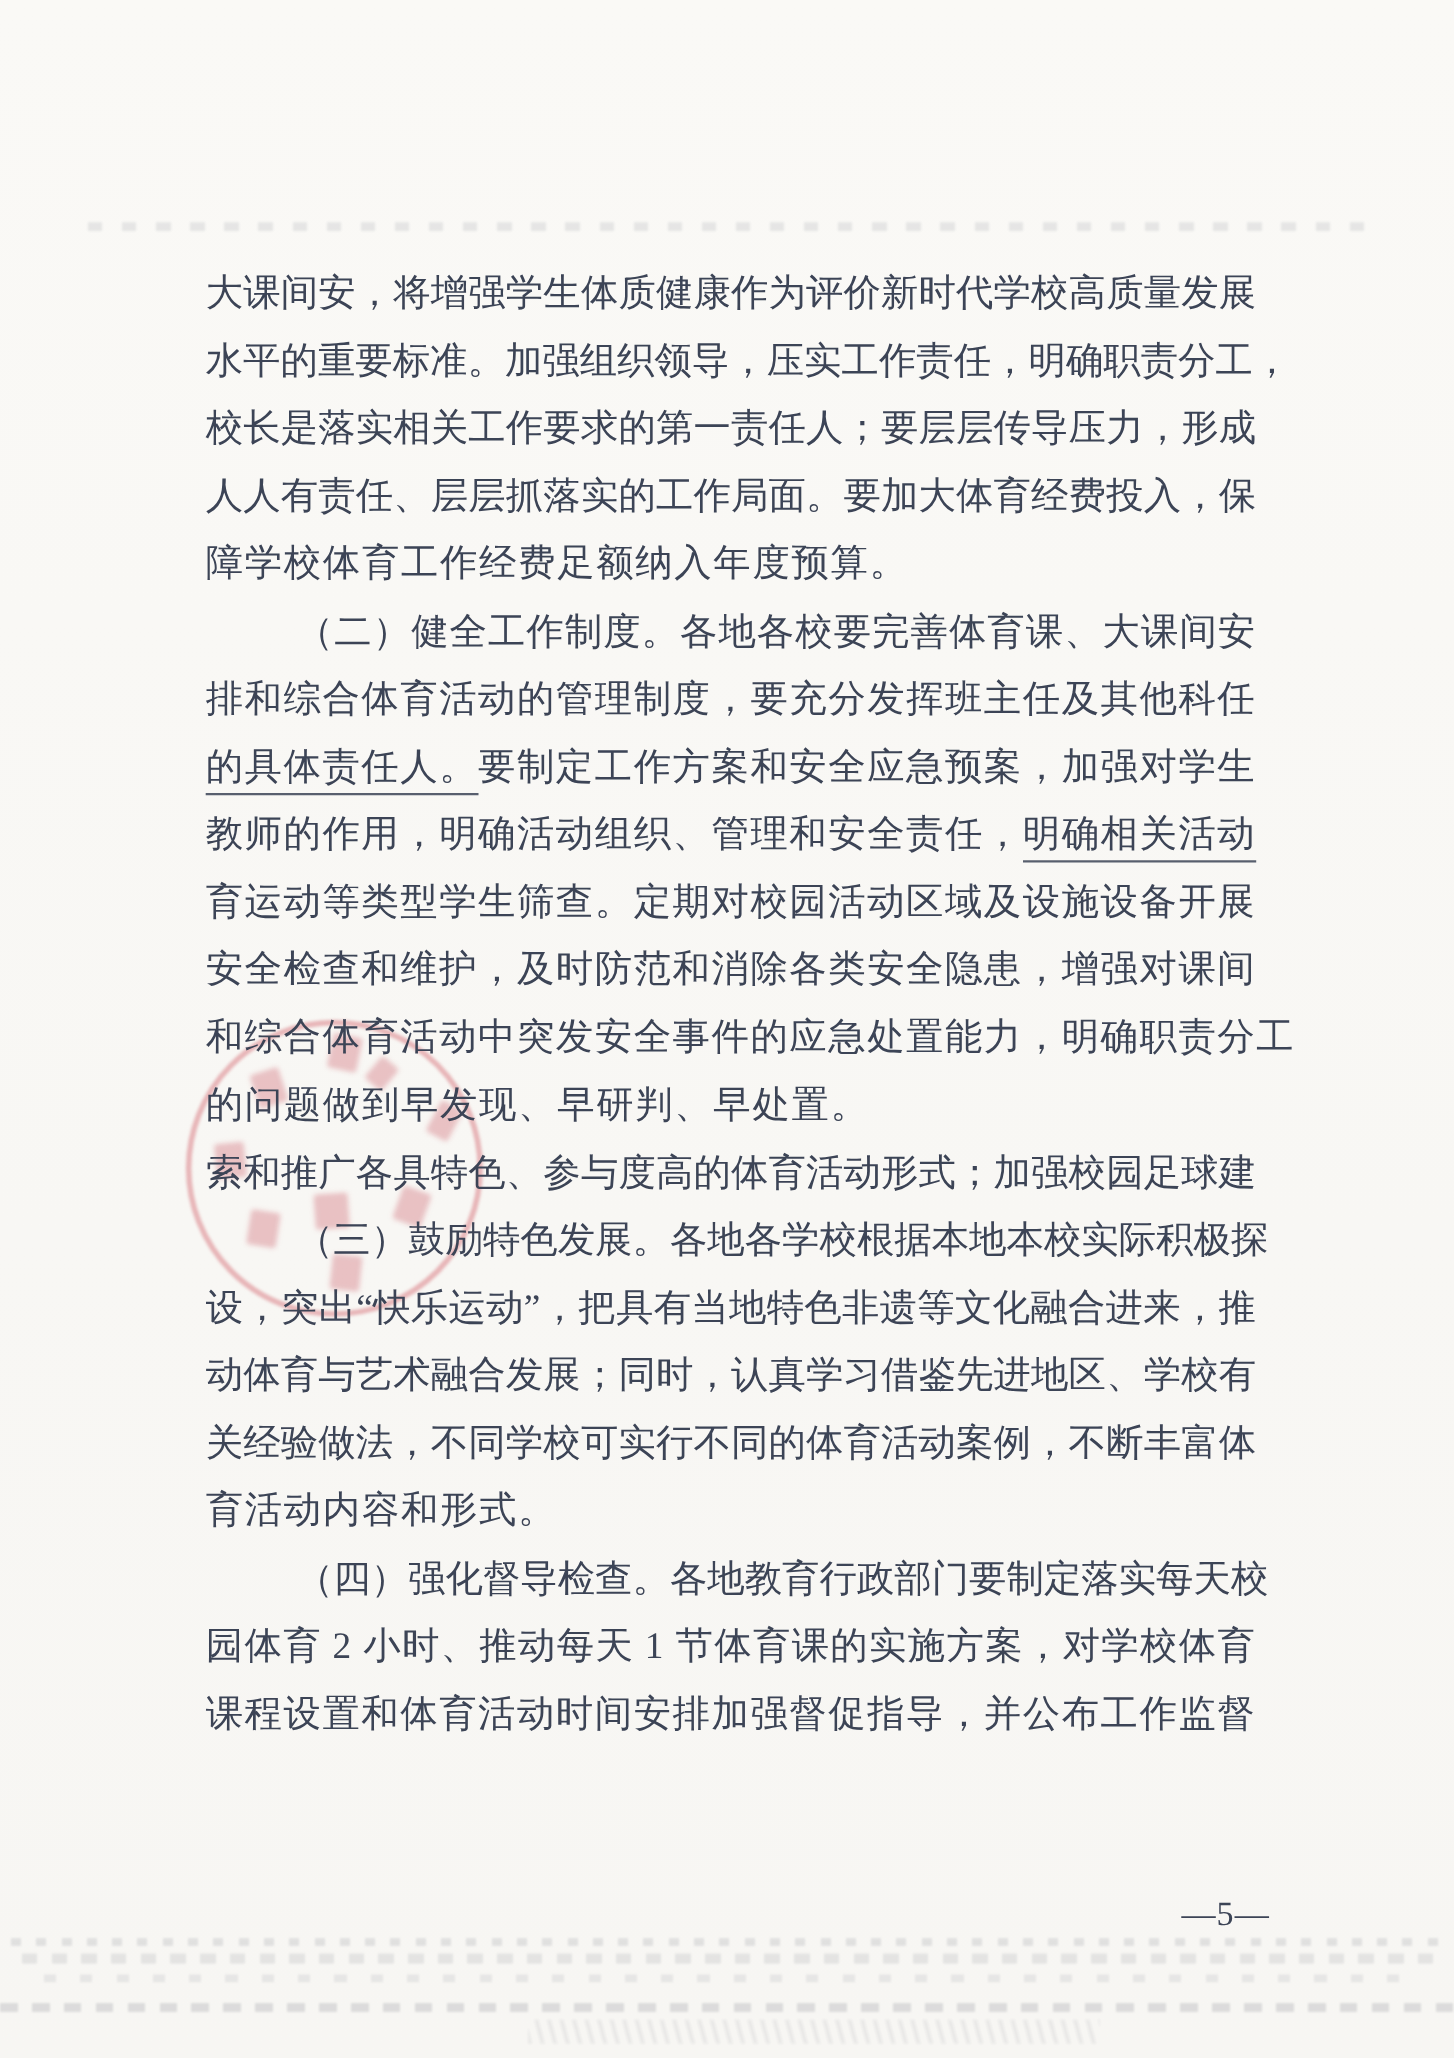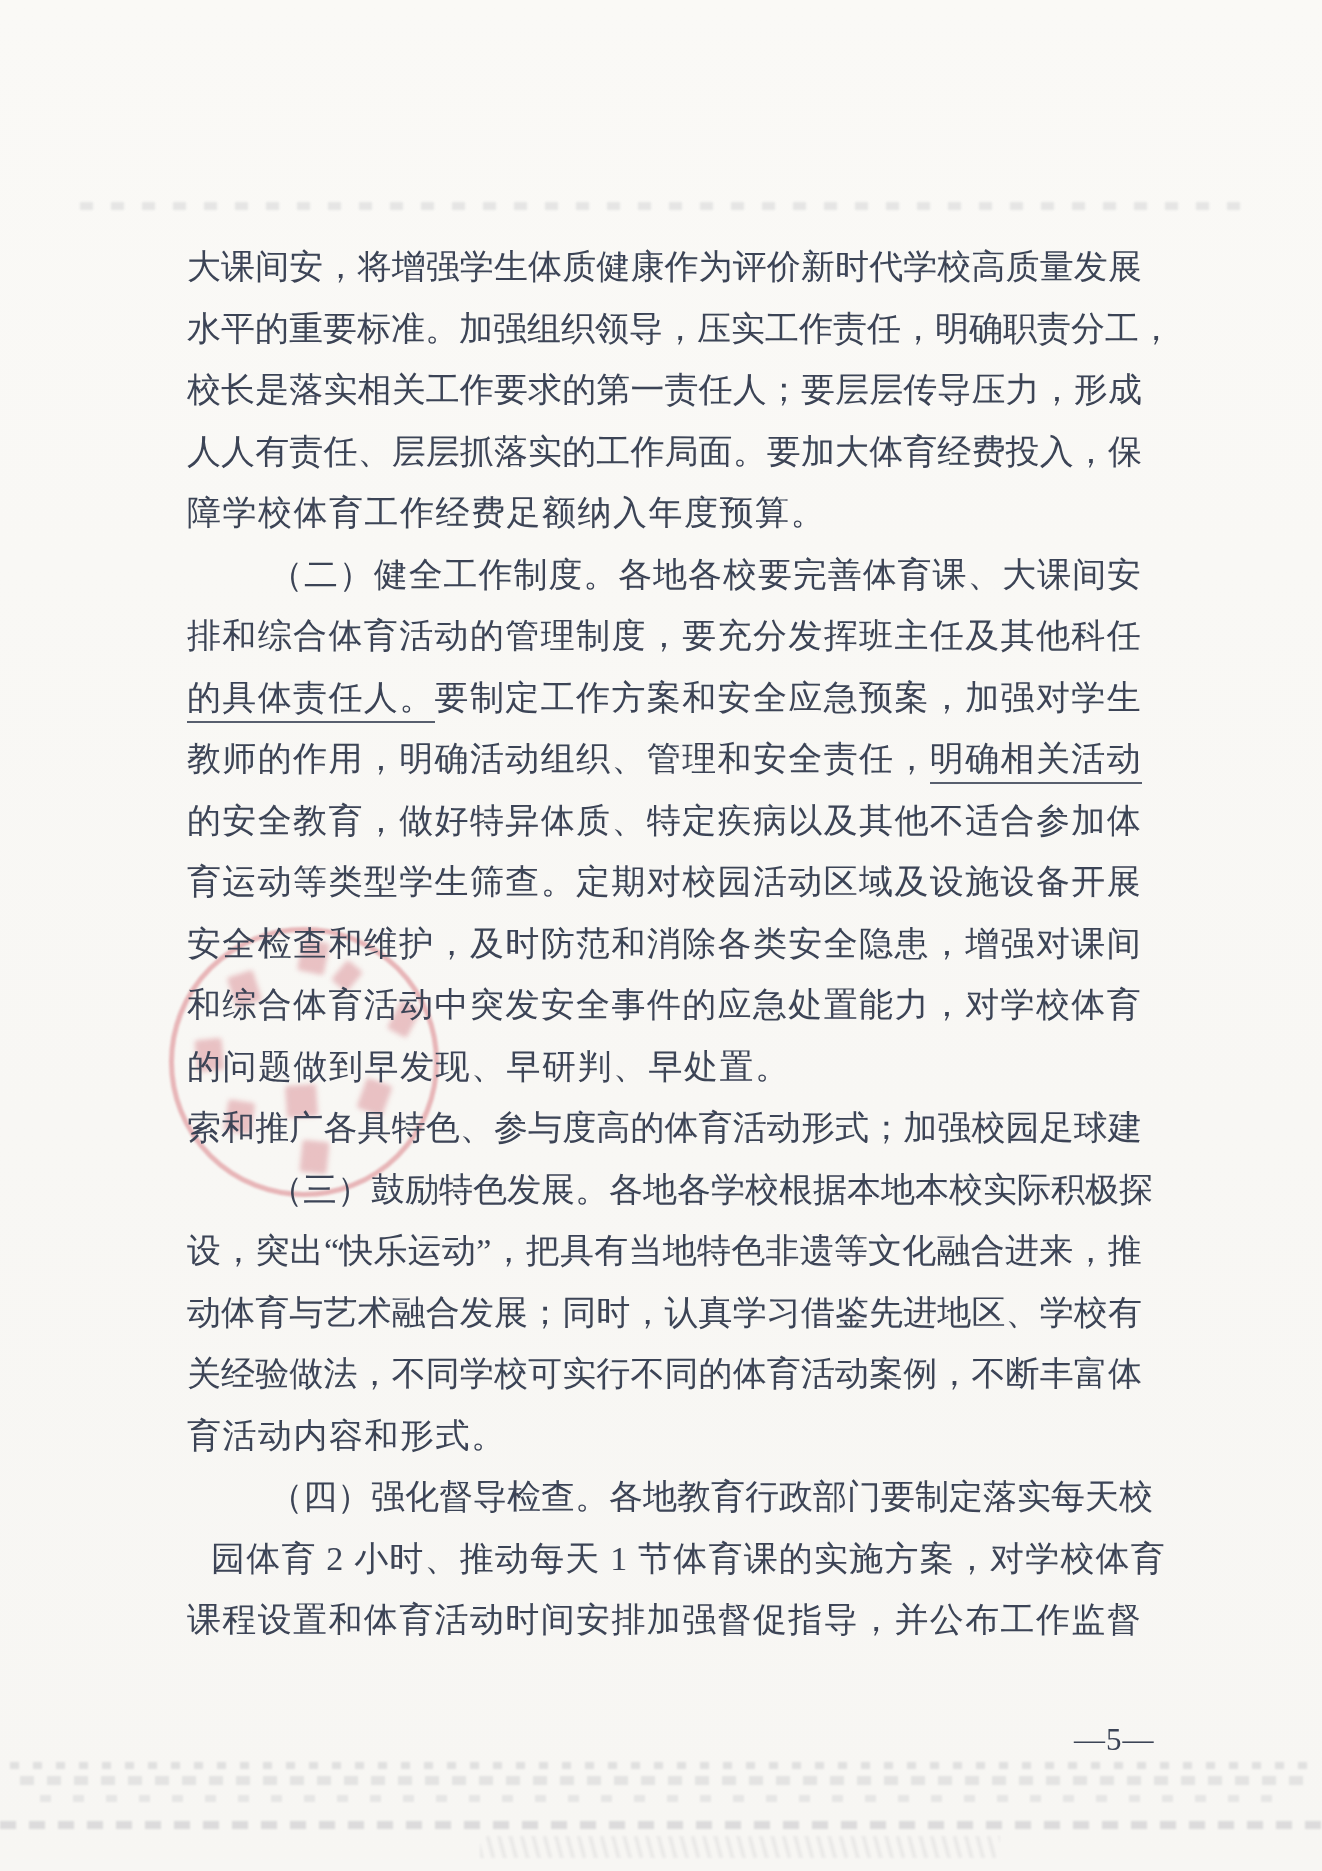--- a/index.html
+++ b/index.html
@@ -123,30 +123,29 @@
   <div class="text-block">
       <div class="line" style="letter-spacing: 0.107143px;"><span>大课间安，将增强学生体质健康作为评价新时代学校高质量发展</span></div>
       <div class="line"><span>水平的重要标准。加强组织领导，压实工作责任，明确职责分工，</span></div>
       <div class="line" style="letter-spacing: 0.107143px;"><span>校长是落实相关工作要求的第一责任人；要层层传导压力，形成</span></div>
       <div class="line" style="letter-spacing: 0.107143px;"><span>人人有责任、层层抓落实的工作局面。要加大体育经费投入，保</span></div>
       <div class="line natural"><span>障学校体育工作经费足额纳入年度预算。</span></div>
       <div class="line indent" style="letter-spacing: 0.92px;"><span>（二）健全工作制度。各地各校要完善体育课、大课间安</span></div>
       <div class="line" style="letter-spacing: 1.37037px;"><span>排和综合体育活动的管理制度，要充分发挥班主任及其他科任</span></div>
       <div class="line" style="letter-spacing: 1.37037px;"><span class="u">的具体责任人。</span><span>要制定工作方案和安全应急预案，加强对学生</span></div>
       <div class="line" style="letter-spacing: 1.37037px;"><span>教师的作用，明确活动组织、管理和安全责任，</span><span class="u">明确相关活动</span></div>
-      <div class="line" style="letter-spacing: 1.37037px;"><span>的安全教育，做好特异体质、特定疾病以及其他不适合参加体</span></div>
       <div class="line" style="letter-spacing: 1.37037px;"><span>育运动等类型学生筛查。定期对校园活动区域及设施设备开展</span></div>
       <div class="line" style="letter-spacing: 1.37037px;"><span>安全检查和维护，及时防范和消除各类安全隐患，增强对课间</span></div>
-      <div class="line" style="letter-spacing: 1.37037px;"><span>和综合体育活动中突发安全事件的应急处置能力，对学校体育</span></div>
+      <div class="line" style="letter-spacing: 1.37037px;"><span>和综合体育活动中突发安全事件的应急处置能力，明确职责分工</span></div>
       <div class="line natural"><span>的问题做到早发现、早研判、早处置。</span></div>
       <div class="line" style="letter-spacing: 0.107143px;"><span>索和推广各具特色、参与度高的体育活动形式；加强校园足球建</span></div>
       <div class="line indent"><span>（三）鼓励特色发展。各地各学校根据本地本校实际积极探</span></div>
       <div class="line" style="letter-spacing: 0.234914px; text-align: right;"><span>设，突出“快乐运动”，把具有当地特色非遗等文化融合进来，推</span></div>
       <div class="line" style="letter-spacing: 0.107143px;"><span>动体育与艺术融合发展；同时，认真学习借鉴先进地区、学校有</span></div>
       <div class="line" style="letter-spacing: 0.107143px;"><span>关经验做法，不同学校可实行不同的体育活动案例，不断丰富体</span></div>
       <div class="line natural"><span>育活动内容和形式。</span></div>
       <div class="line indent"><span>（四）强化督导检查。各地教育行政部门要制定落实每天校</span></div>
-      <div class="line" style="letter-spacing: 1.19355px; margin-left: 24px;"><span>园体育 2 小时、推动每天 1 节体育课的实施方案，对学校体育</span></div>
+      <div class="line" style="letter-spacing: 1.19355px;"><span>园体育 2 小时、推动每天 1 节体育课的实施方案，对学校体育</span></div>
       <div class="line" style="letter-spacing: 1.37037px;"><span>课程设置和体育活动时间安排加强督促指导，并公布工作监督</span></div>
     </div>
 
   <div class="page-number">—5—</div>
 </div>
 
 </body></html>

